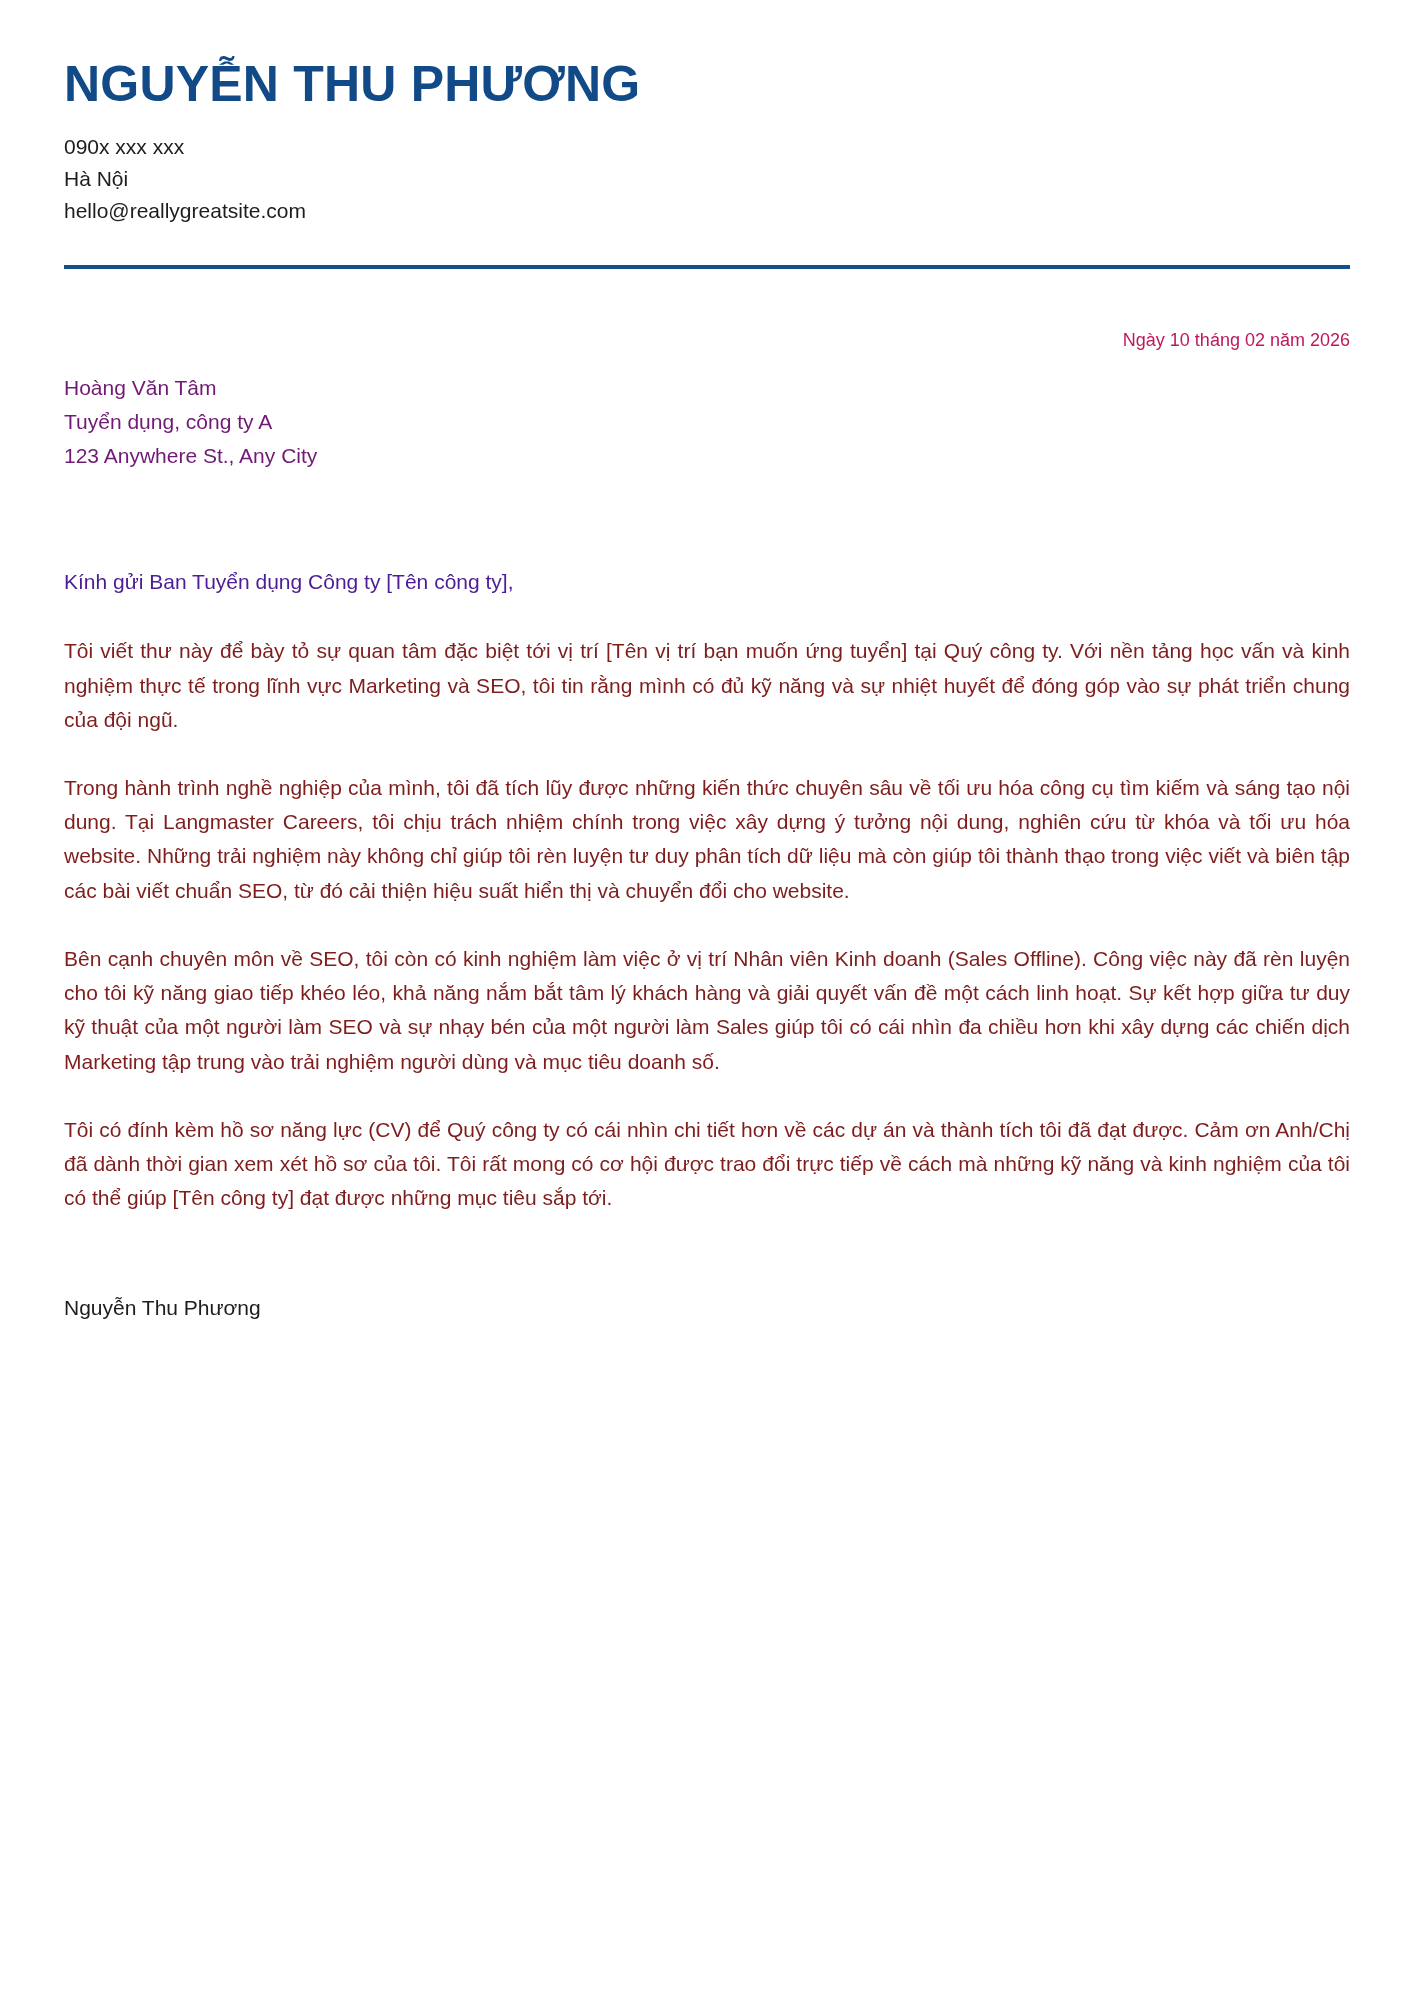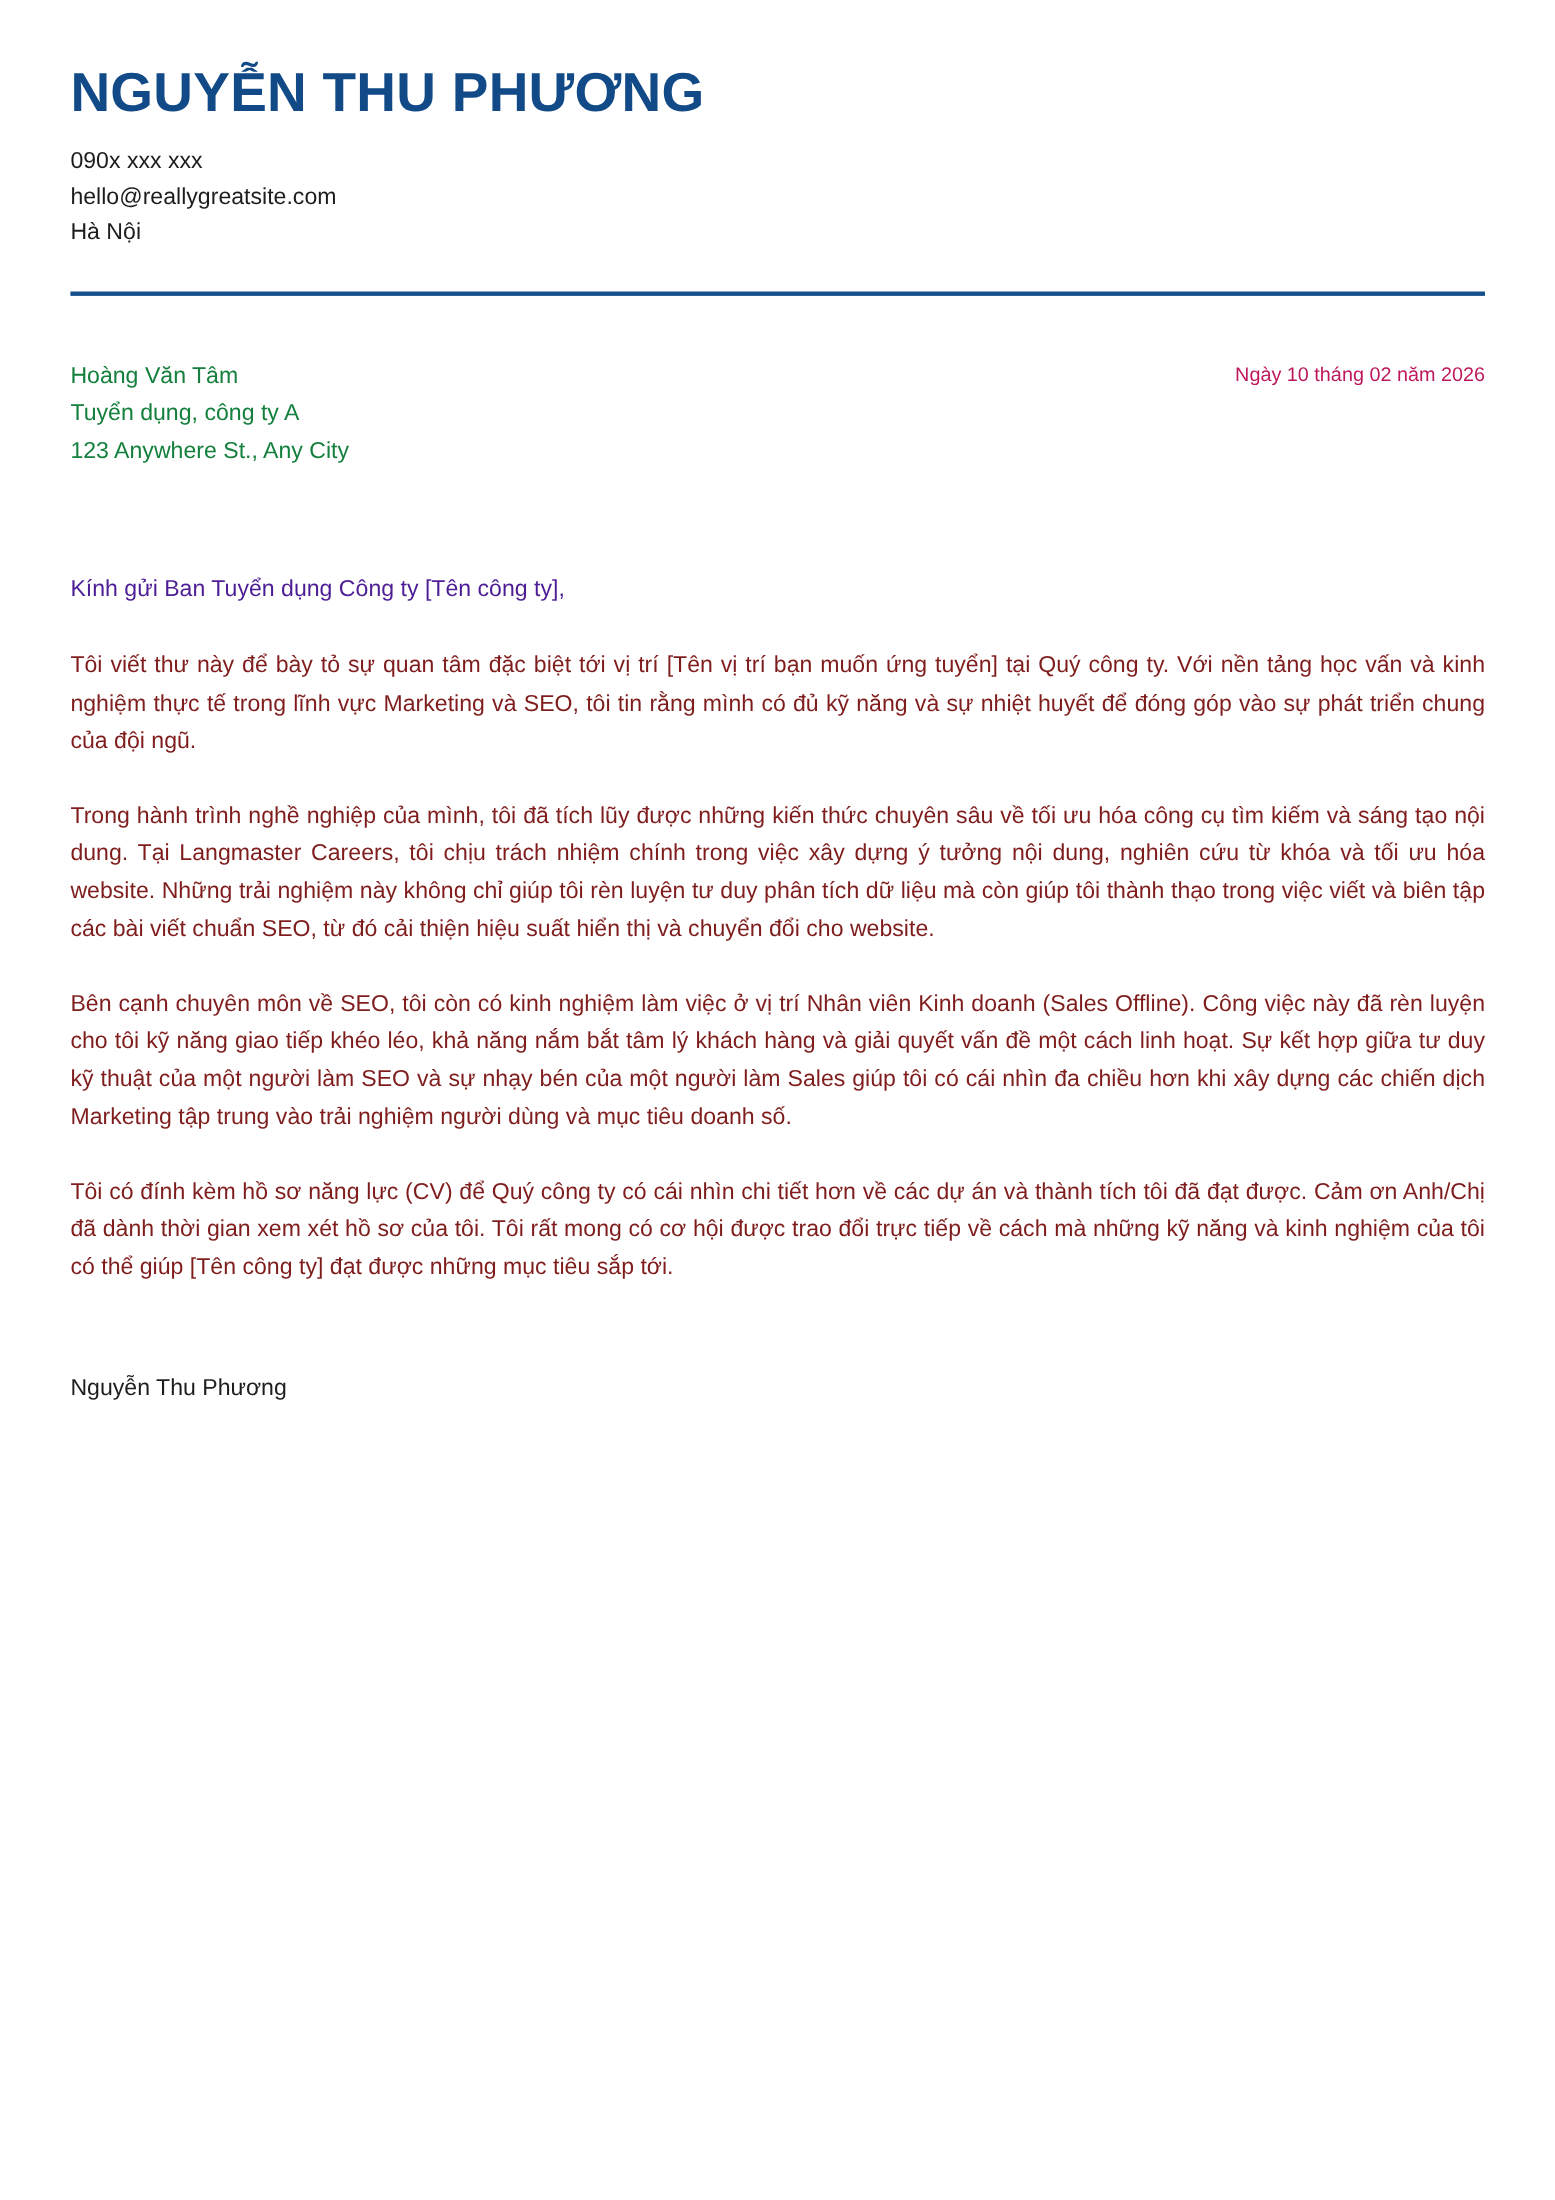--- a/index.html
+++ b/index.html
@@ -58,21 +58,22 @@
   
   .meta-row {
     display: flex;
     justify-content: space-between;
     align-items: flex-start;
     margin-top: 56px;
   }
   .recipient-block {
     font-size: 21px;
     line-height: 1.62;
-    color: #15803d;
+    color: #701a75;
+    margin-top: 46px;
   }
   .recipient-line {
     display: block;
     white-space: nowrap;
   }
   .date-text {
     font-size: 18px;
     line-height: 1.62;
     color: #be185d;
     white-space: nowrap;
@@ -107,22 +108,22 @@
 </head>
 <body>
 
 <div class="page">
 
   <div class="letterhead">
     <h1 class="name-title">NGUYỄN THU PHƯƠNG</h1>
 
     <div class="contact-block">
       <span class="contact-line">090x xxx xxx</span>
+      <span class="contact-line">Hà Nội</span>
       <span class="contact-line">hello@reallygreatsite.com</span>
-      <span class="contact-line">Hà Nội</span>
     </div>
   </div>
 
   <div class="rule"></div>
 
   <div class="meta-row">
     <div class="recipient-block">
       <span class="recipient-line">Hoàng Văn Tâm</span>
       <span class="recipient-line">Tuyển dụng, công ty A</span>
       <span class="recipient-line">123 Anywhere St., Any City</span>

